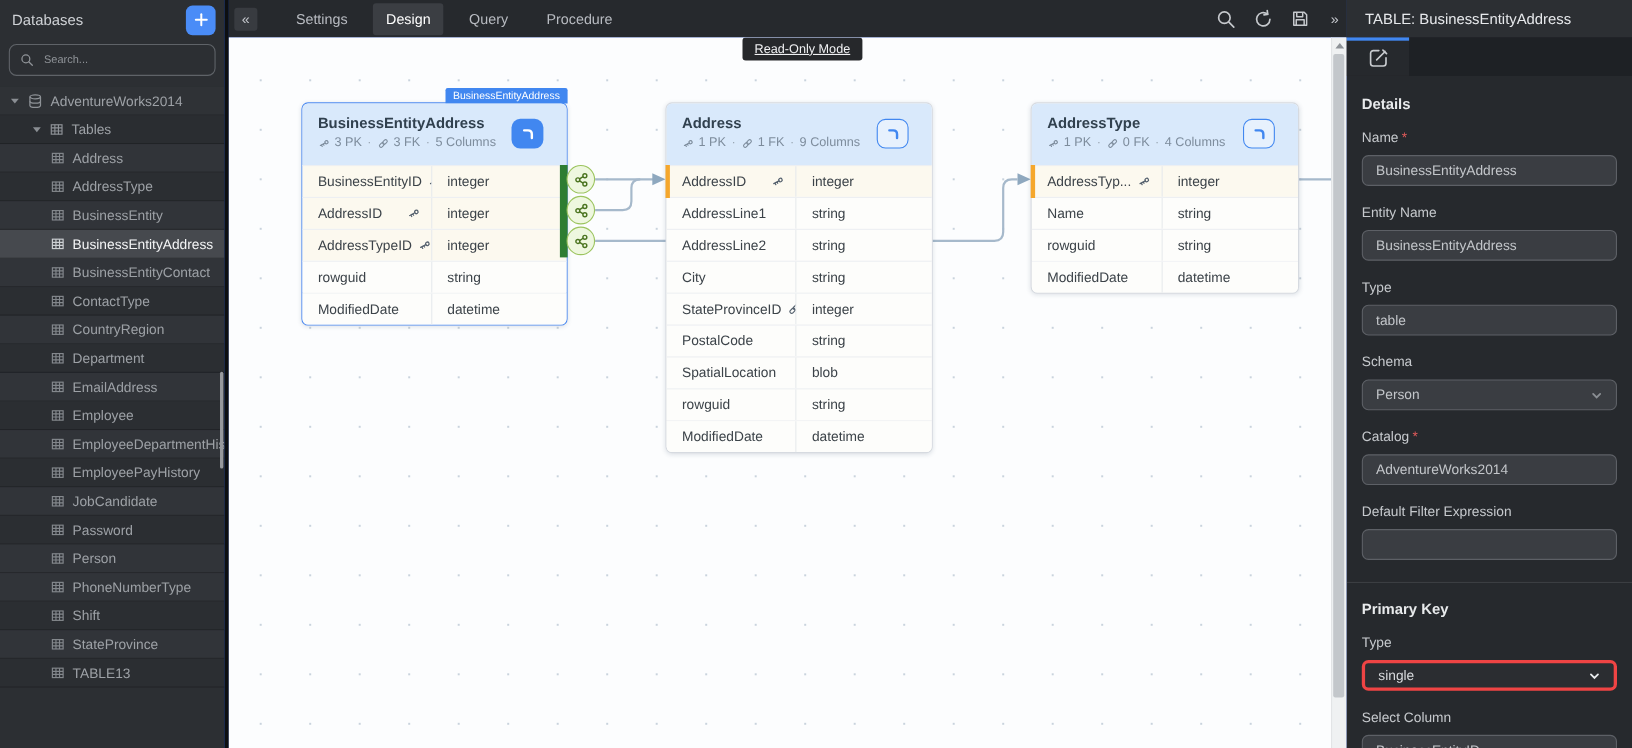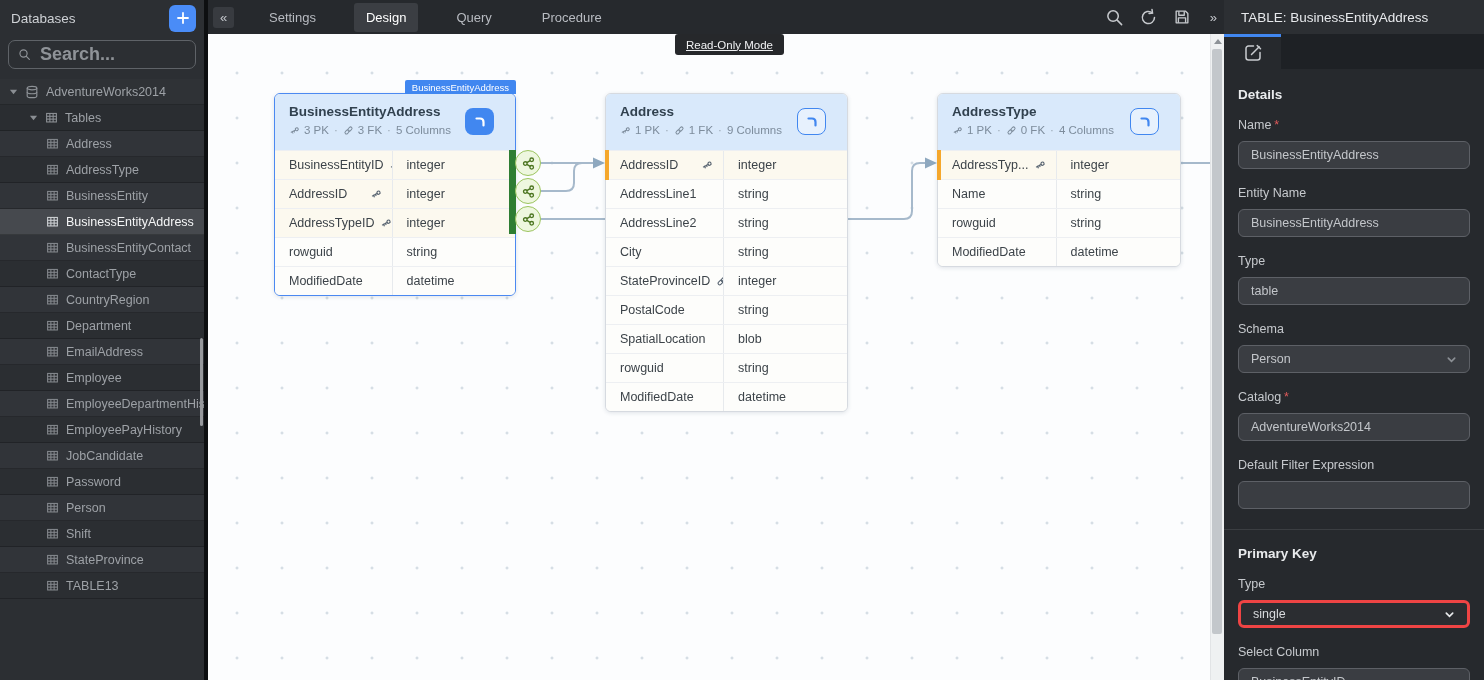--- a/index.html
+++ b/index.html
@@ -3,37 +3,37 @@
 <meta charset="utf-8">
 <style>
   html,body{margin:0;padding:0;background:#16181b;}
   .app{width:1484px;height:680px;display:flex;font-family:"Liberation Sans",sans-serif;overflow:hidden;background:#1d4ed8;position:relative;}
   
   .sidebar{width:204px;flex:none;background:#2c2f33;height:680px;position:relative;overflow:hidden;}
   .sb-header{height:36px;display:flex;align-items:center;justify-content:space-between;padding:0 8px 0 11px;}
   .sb-title{color:#ced1d5;font-size:13.5px;}
   .add-btn{width:27px;height:27px;border-radius:6px;background:#4a8cf7;border:none;display:flex;align-items:center;justify-content:center;cursor:pointer;}
   .search-box{margin:4px 8px 10px;height:27px;border:1px solid #5f6368;border-radius:7px;display:flex;align-items:center;padding:0 9px;gap:7px;}
-  .search-box input{background:transparent;border:none;outline:none;color:#9b9fa4;font-size:18px;width:120px;font-family:"Liberation Sans",sans-serif;font-weight:bold;}
+  .search-box input{background:transparent;border:none;outline:none;color:#9b9fa4;font-size:10px;width:120px;font-family:"Liberation Sans",sans-serif;}
   .search-box input::placeholder{color:#8f9398;}
   .tree-row{height:26px;display:flex;align-items:center;gap:7px;color:#9da1a6;font-size:12.5px;border-bottom:1px solid rgba(0,0,0,.22);white-space:nowrap;overflow:hidden;cursor:pointer;box-sizing:border-box;}
   .lvl0{padding-left:9px;background:#2f3236;}
   .lvl1{padding-left:29px;background:#2a2d31;}
   .item{padding-left:46px;}
   .s0{background:#313439;}
   .s1{background:#2b2e32;}
   .item.selected{background:#46494e;color:#f4f5f6;}
   .ico{display:inline-flex;align-items:center;justify-content:center;}
   .sb-thumb{position:absolute;right:1px;top:338px;width:3px;height:88px;background:#97999d;border-radius:2px;}
   .side-strip{width:4px;flex:none;background:#0d0f11;height:680px;}
   
   .main{flex:1;min-width:0;display:flex;flex-direction:column;}
   .topbar{height:34px;flex:none;background:#26292d;display:flex;align-items:center;}
   .collapse-btn{margin-left:5px;width:21px;height:21px;border-radius:3px;background:#383b40;color:#c3c6cb;font-size:13px;display:flex;align-items:center;justify-content:center;cursor:pointer;}
-  .nav{display:flex;align-items:center;gap:26px;margin-left:23px;}
+  .nav{display:flex;align-items:center;gap:11px;margin-left:23px;}
   .nav-tab{padding:7px 12px;font-size:13px;color:#b8bbc1;border-radius:3px;cursor:pointer;}
   .nav-tab.active{background:#3b3e43;color:#ffffff;}
   .tb-icons{margin-left:auto;display:flex;align-items:center;gap:15px;padding-right:7px;}
   .tb-btn{cursor:pointer;display:flex;align-items:center;}
   .expand-btn{color:#c3c6cb;font-size:13px;margin-left:4px;cursor:pointer;}
   
   .canvas{flex:1;position:relative;background:#fcfdfe;overflow:hidden;
     background-image:radial-gradient(circle,#c9d3dd 1.1px,transparent 1.3px);
     background-size:45px 45px;background-position:6.5px 16.5px;}
   #connectors{position:absolute;left:0;top:0;z-index:1;}
@@ -310,20 +310,32 @@
               <svg width="13" height="13" viewBox="0 0 16 16" fill="none" stroke="#84888d" stroke-width="1.3">
                 <rect x="2" y="3" width="12" height="10.5"></rect>
                 <line x1="2" y1="6.5" x2="14" y2="6.5"></line>
                 <line x1="2" y1="10" x2="14" y2="10"></line>
                 <line x1="6" y1="3" x2="6" y2="13.5"></line>
                 <line x1="10" y1="3" x2="10" y2="13.5"></line>
               </svg>
             </span>
             <span class="lbl">Person</span>
           </div>
+          <div class="tree-row item s0">
+            <span class="ico">
+              <svg width="13" height="13" viewBox="0 0 16 16" fill="none" stroke="#84888d" stroke-width="1.3">
+                <rect x="2" y="3" width="12" height="10.5"></rect>
+                <line x1="2" y1="6.5" x2="14" y2="6.5"></line>
+                <line x1="2" y1="10" x2="14" y2="10"></line>
+                <line x1="6" y1="3" x2="6" y2="13.5"></line>
+                <line x1="10" y1="3" x2="10" y2="13.5"></line>
+              </svg>
+            </span>
+            <span class="lbl">PhoneNumberType</span>
+          </div>
           <div class="tree-row item s1">
             <span class="ico">
               <svg width="13" height="13" viewBox="0 0 16 16" fill="none" stroke="#84888d" stroke-width="1.3">
                 <rect x="2" y="3" width="12" height="10.5"></rect>
                 <line x1="2" y1="6.5" x2="14" y2="6.5"></line>
                 <line x1="2" y1="10" x2="14" y2="10"></line>
                 <line x1="6" y1="3" x2="6" y2="13.5"></line>
                 <line x1="10" y1="3" x2="10" y2="13.5"></line>
               </svg>
             </span>

